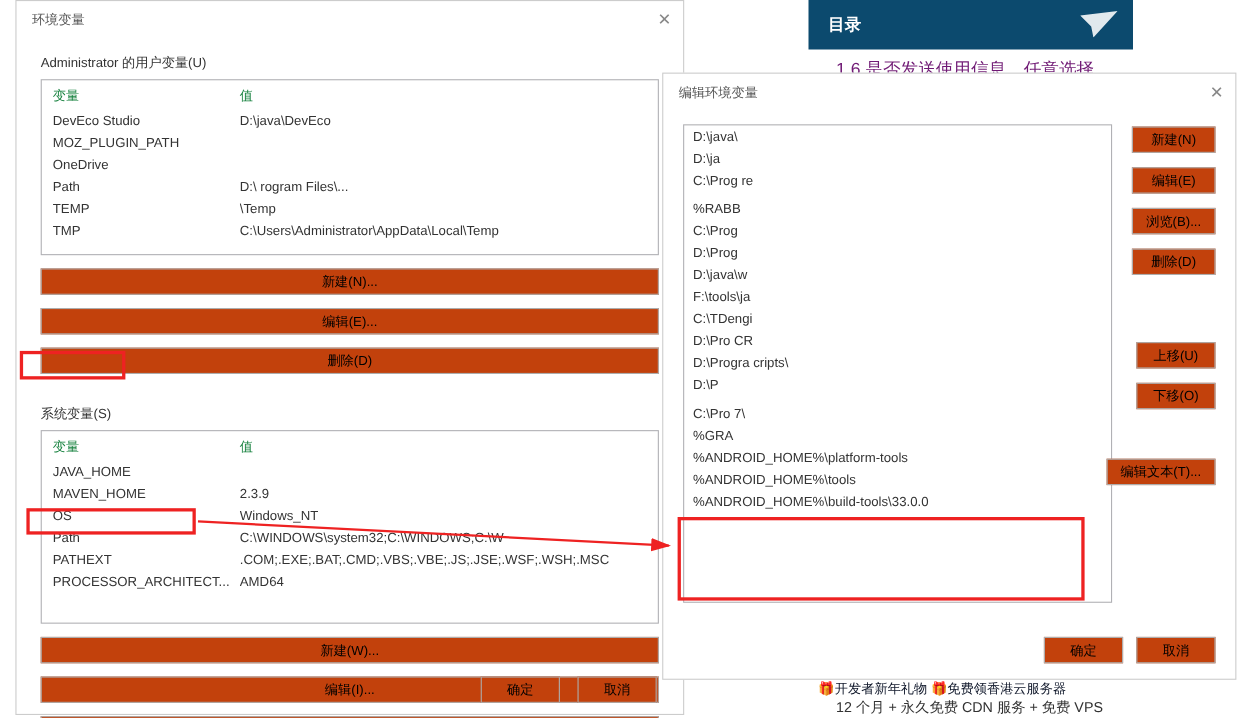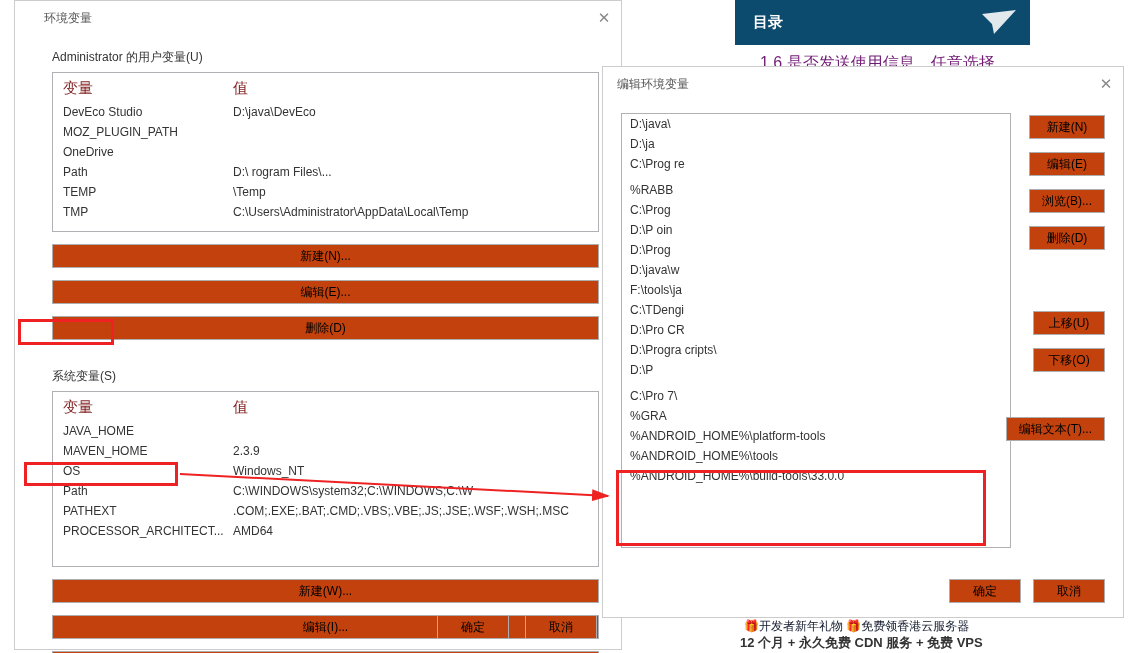--- a/index.html
+++ b/index.html
@@ -6,21 +6,21 @@
   body { background: #fff; width: 1130px; height: 653px; position: relative; overflow: hidden; font-size: 12px; color: #333; }
 
   .dialog { position: absolute; background: #fff; border: 1px solid #ccc; }
 
   .title-bar { display: flex; align-items: center; justify-content: space-between; padding: 8px 8px 6px 14px; font-size: 12px; color: #555; }
   .close-x { width: 18px; height: 18px; display: flex; align-items: center; justify-content: center; cursor: pointer; color: #888; font-size: 15px; }
 
   .section-title { font-size: 12px; color: #333; margin: 16px 0 6px 22px; }
 
   .listbox-wrap { margin: 0 22px; border: 1px solid #b1b1b5; }
-  .list-header { display: flex; padding: 6px 10px 4px; font-size: 15px; color: #7f1d1d; }
+  .list-header { display: flex; padding: 6px 10px 4px; font-size: 12px; color: #15803d; }
   .list-header .col-var { width: 170px; }
   .list-body { }
   .row { display: flex; padding: 3px 10px; font-size: 12px; color: #333; align-items: center; }
   .row .col-var { width: 170px; white-space: nowrap; overflow: hidden; text-overflow: ellipsis; }
   .row .col-val { flex: 1; white-space: nowrap; overflow: hidden; text-overflow: ellipsis; }
 
   .btn-row { display: flex; justify-content: flex-end; gap: 12px; margin: 12px 22px 0; flex-direction: column; }
   .wbtn { min-width: 72px; height: 24px; font-size: 12px; border: 1px solid #adadad; background: #c2410c; padding: 0 12px; cursor: pointer; }
 
   .orange-box { position: absolute; left: 735px; top: 0; width: 295px; height: 45px; background: #0c4a6e; color: #fff; display: flex; align-items: center; padding-left: 18px; font-size: 15px; font-weight: bold; }
@@ -34,35 +34,35 @@
   .path-list .prow { padding: 3px 8px; font-size: 12px; color: #333; white-space: nowrap; }
 
   .bottom-btn-row { position: absolute; right: 18px; bottom: 14px; display: flex; gap: 12px; }
 
   .footer-btns { position: absolute; bottom: 10px; right: 24px; display: flex; gap: 16px; }
 
   
   .annot { position: absolute; border: 3px solid #ee2222; pointer-events: none; }
 
   .ad-strip { position: absolute; left: 740px; top: 620px; font-size: 13px; color: #333; }
-  .ad-strip b { font-weight: bold; }
+  .ad-strip b { font-weight: normal; margin-left: 20px; }
   .ad-top { position: absolute; left: 744px; top: 618px; font-size: 12px; color: #0f172a; }
 </style>
 </head>
 <body>
 
 <div class="orange-box">
   <span>目录</span>
   <svg class="paper-plane" width="34" height="24" viewBox="0 0 34 24">
       <path d="M0 4 L34 0 L12 24 L10 14 Z M10 14 L34 0 L14 14 Z" fill="#fff" opacity="0.88"></path>
     </svg>
 </div>
 <div class="toc-line">1.6 是否发送使用信息，任意选择</div>
 
-<div class="dialog" style="left:14px; top:0; width:608px; height:650px;padding-left:15px;">
+<div class="dialog" style="left:14px; top:0; width:608px; height:650px;">
   <div class="title-bar">
     <span>环境变量</span>
     <span class="close-x">✕</span>
   </div>
 
   <div class="section-title">Administrator 的用户变量(U)</div>
   <div class="listbox-wrap" style="height:160px;">
     <div class="list-header">
       <div class="col-var">变量</div>
       <div>值</div>
@@ -151,21 +151,20 @@
     <span class="close-x">✕</span>
   </div>
 
   <div class="path-list" style="margin-top:14px;">
     <div class="prow">D:\java\</div>
     <div class="prow">D:\ja</div>
     <div class="prow">C:\Prog                                                                                                                        re</div>
     <div class="prow"></div>
     <div class="prow">%RABB</div>
     <div class="prow">C:\Prog</div>
-    <div class="prow">D:\P                                                            oin</div>
     <div class="prow">D:\Prog</div>
     <div class="prow">D:\java\w</div>
     <div class="prow">F:\tools\ja</div>
     <div class="prow">C:\TDengi</div>
     <div class="prow">D:\Pro                                                                           CR</div>
     <div class="prow">D:\Progra                                                                                         cripts\</div>
     <div class="prow">D:\P</div>
     <div class="prow"></div>
     <div class="prow">C:\Pro                                                                              7\</div>
     <div class="prow">%GRA</div>

